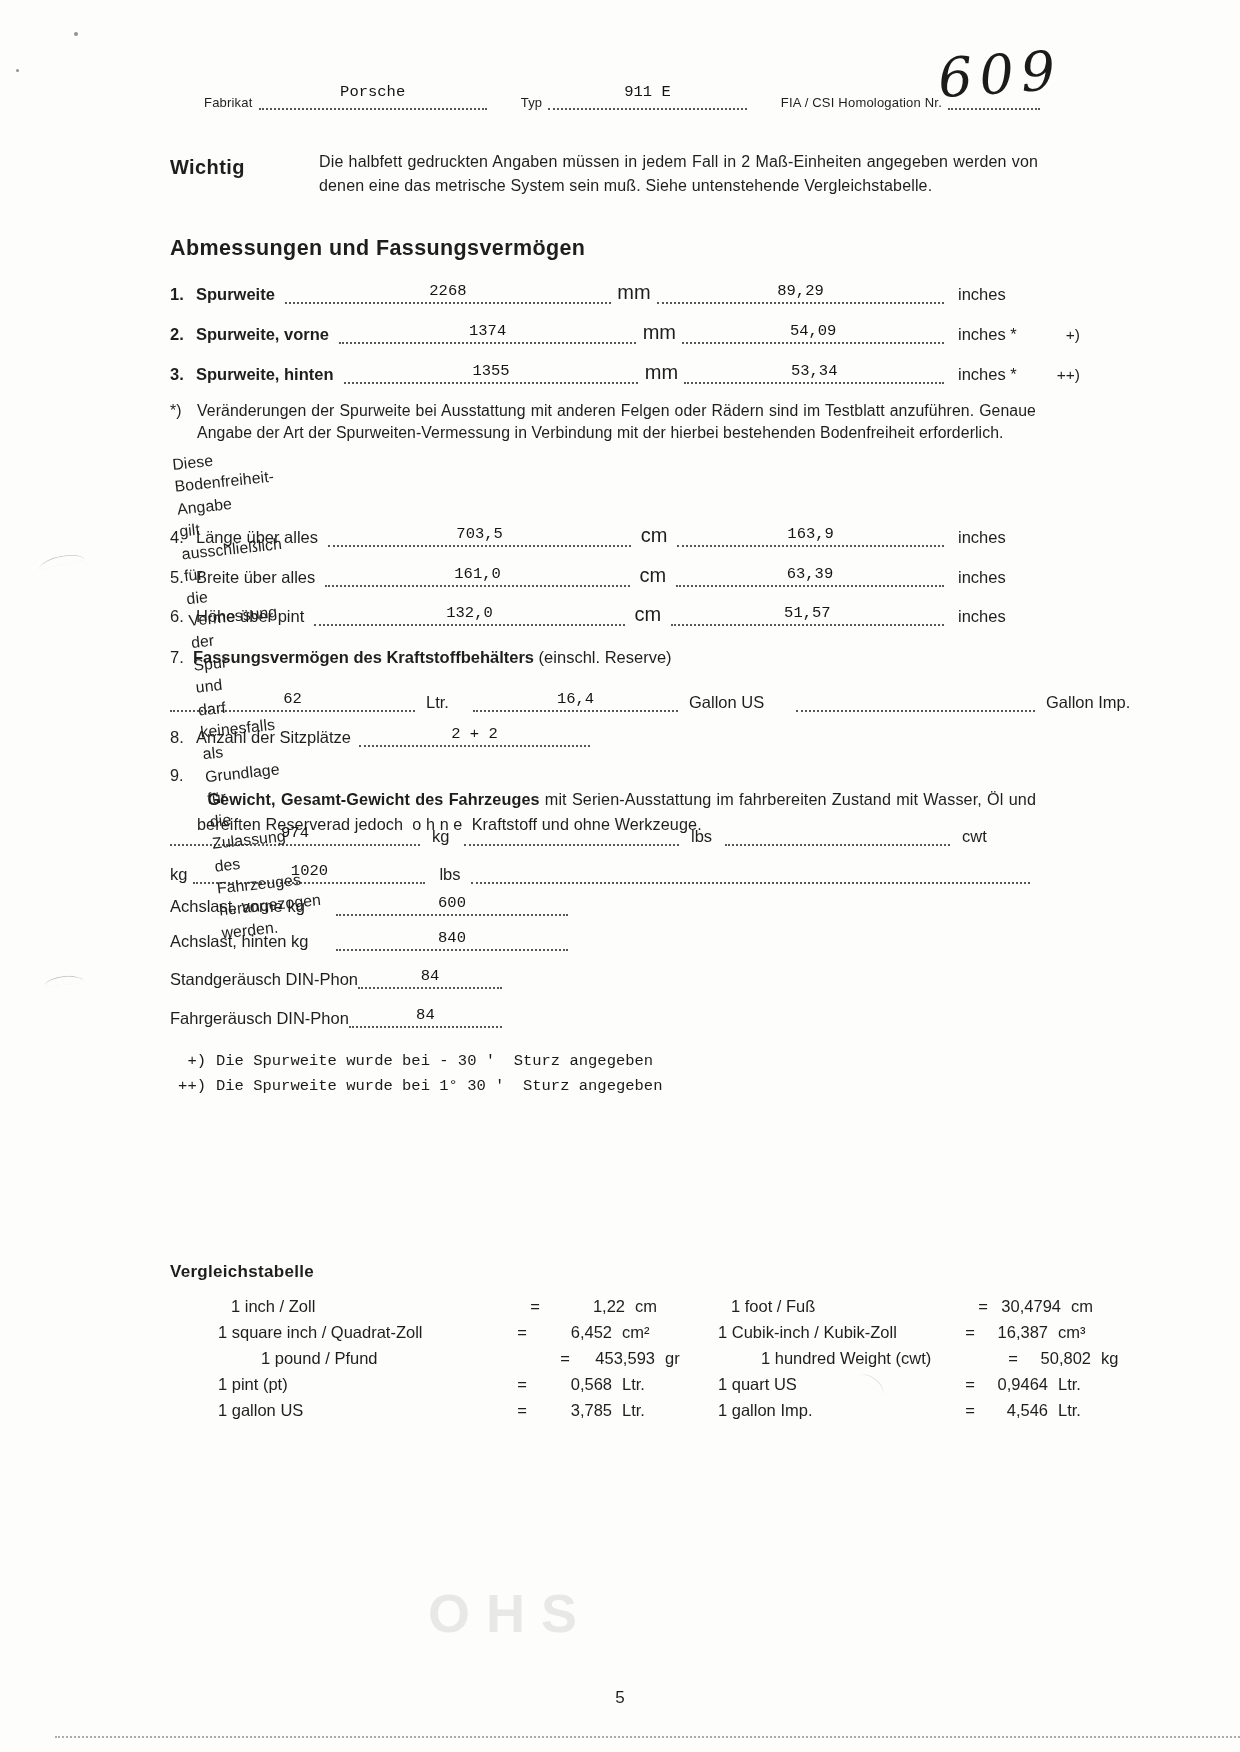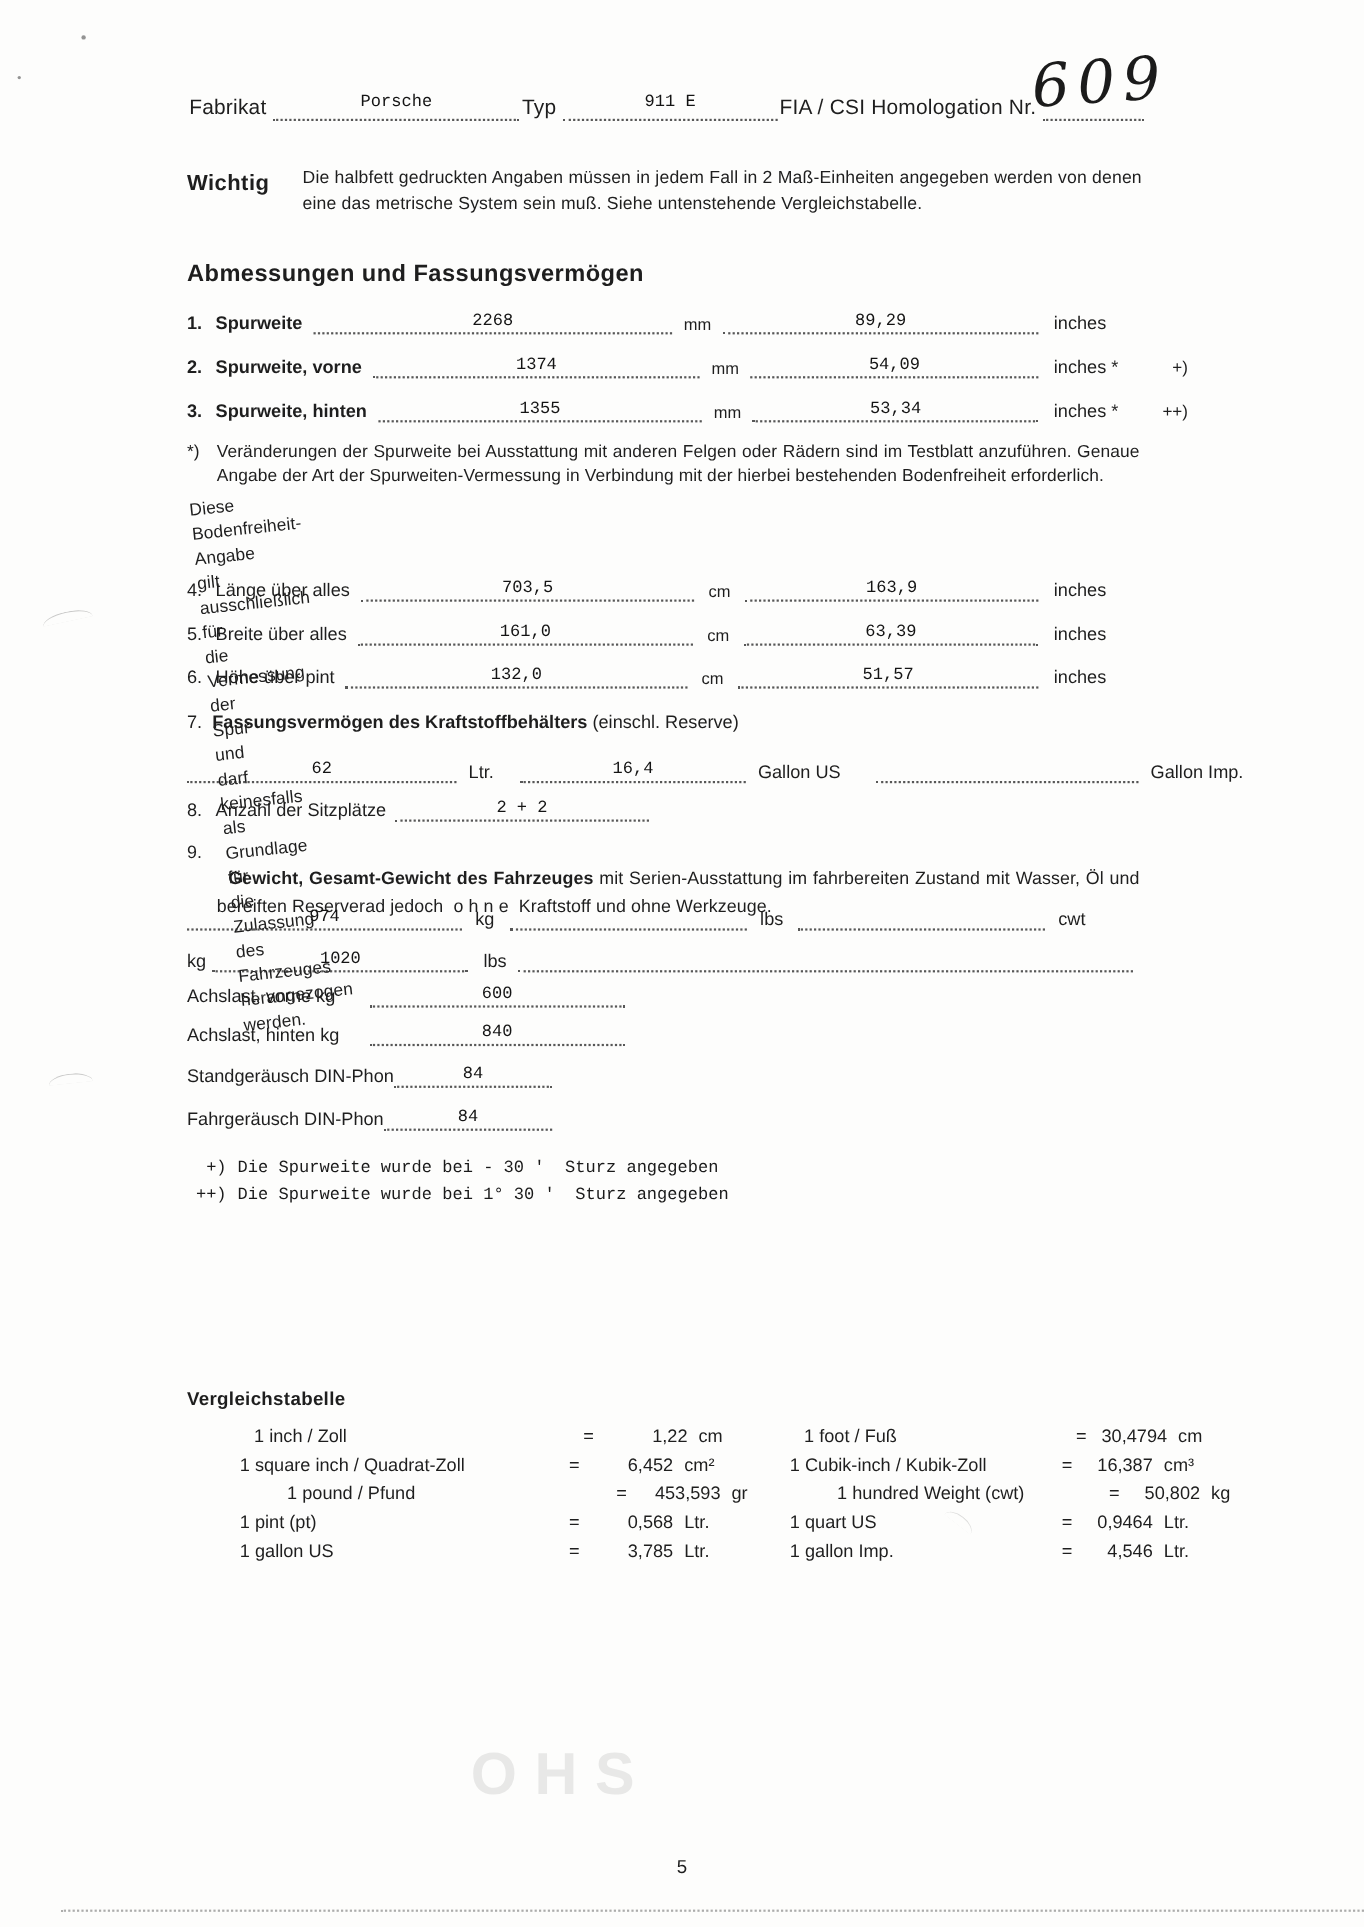--- a/index.html
+++ b/index.html
@@ -3,41 +3,41 @@
 <meta charset="utf-8">
 <style>
   html,body{margin:0;padding:0;}
   body{
     width:1240px;height:1752px;position:relative;background:#fdfdfc;
     font-family:"Liberation Sans",sans-serif;color:#1e1e1e;
     -webkit-font-smoothing:antialiased;overflow:hidden;
   }
   .abs{position:absolute;}
   .b{font-weight:700;}
-  .lbl{font-size:19px;letter-spacing:.2px;}
+  .lbl{font-size:13px;letter-spacing:.2px;margin-left:32px;}
   .typed{font-family:"Liberation Mono",monospace;font-size:15.5px;color:#141414;white-space:pre;margin-bottom:2px;}
   .dotline{display:flex;align-items:flex-end;justify-content:center;border-bottom:2px dotted rgba(45,45,45,.8);box-sizing:border-box;}
   
   .hdr{left:170px;top:64px;width:870px;height:46px;display:flex;align-items:flex-end;}
   .hdr .lbl{white-space:nowrap;padding:0 6px 0 2px;}
   .hdr .typed{margin-bottom:7px;}
   .hand{left:938px;top:48px;font-family:"DejaVu Serif",serif;font-style:italic;font-size:54px;
         letter-spacing:7px;color:#1b1b1b;transform:rotate(-4deg);line-height:1;}
   
-  .wichtig{left:170px;top:150px;width:868px;display:flex;}
+  .wichtig{left:170px;top:150px;width:868px;display:flex;gap:44px;}
   .wichtig-label{font-size:20px;font-weight:700;width:105px;letter-spacing:.4px;padding-top:6px;}
   .wichtig-text{flex:1;font-size:16px;line-height:1.52;text-align:justify;letter-spacing:.15px;}
   .sec-title{left:170px;top:236px;font-size:21.5px;font-weight:700;letter-spacing:.4px;}
   
   .mrow{left:170px;width:912px;height:28px;display:flex;align-items:flex-end;}
   .mrow .num{width:26px;font-size:16.5px;}
   .mrow .mlabel{font-size:16.5px;white-space:nowrap;padding-right:10px;}
   .mrow .d1{flex:1.25;height:24px;}
   .mrow .d2{flex:1.1;height:24px;}
-  .mrow .unit{width:46px;font-size:15px;text-align:center;}
+  .mrow .unit{width:46px;font-size:20px;text-align:center;}
   .mrow .unit2{width:92px;font-size:16.5px;padding-left:14px;box-sizing:border-box;white-space:nowrap;}
   .mrow .suffix{width:44px;font-size:15.5px;text-align:right;padding-right:2px;white-space:nowrap;}
   .mrow.bold .num,.mrow.bold .mlabel{font-weight:700;}
   
   .fnote{left:170px;top:400px;width:866px;font-size:15.8px;line-height:1.42;text-align:justify;letter-spacing:.1px;}
   .fnote .p{position:relative;padding-left:27px;}
   .fnote .marker{position:absolute;left:0;top:0;}
   .fnote .p2{margin-top:7px;padding-left:27px;}
   
   .tank-h{left:170px;top:648px;font-size:16.5px;}

